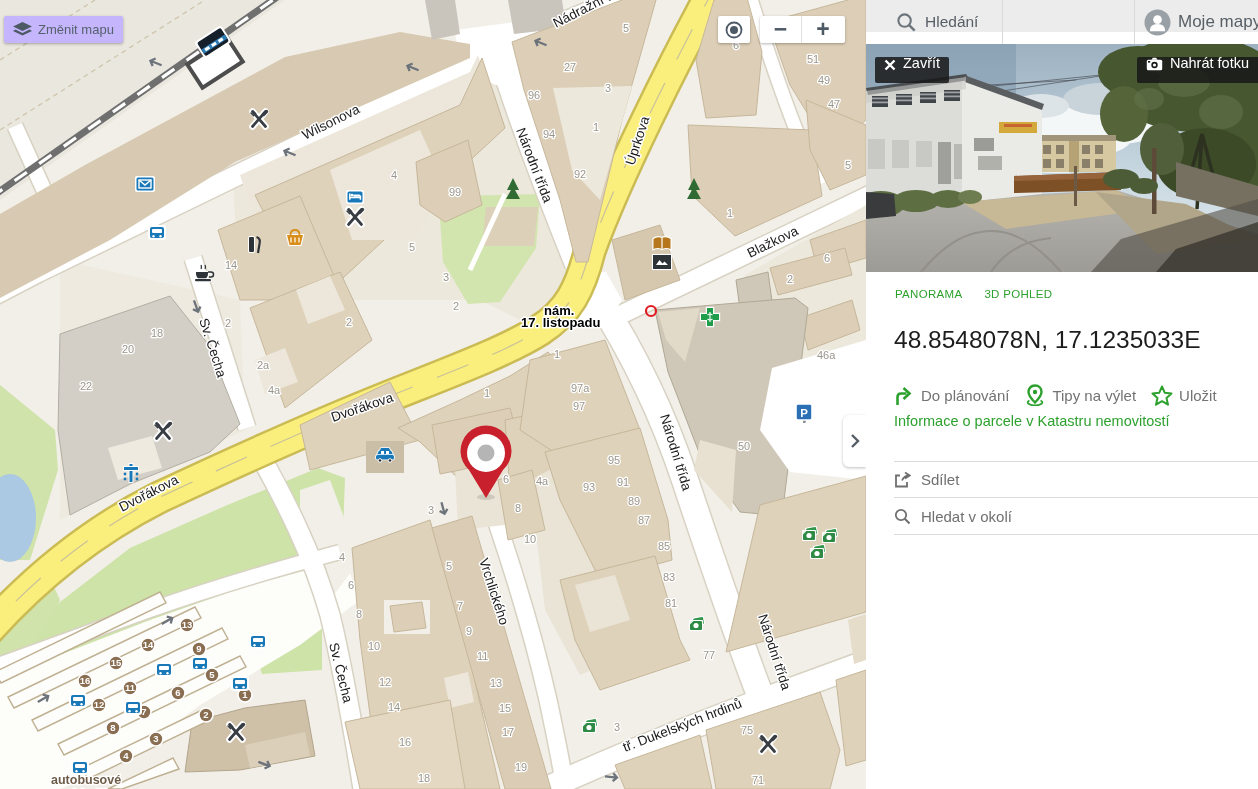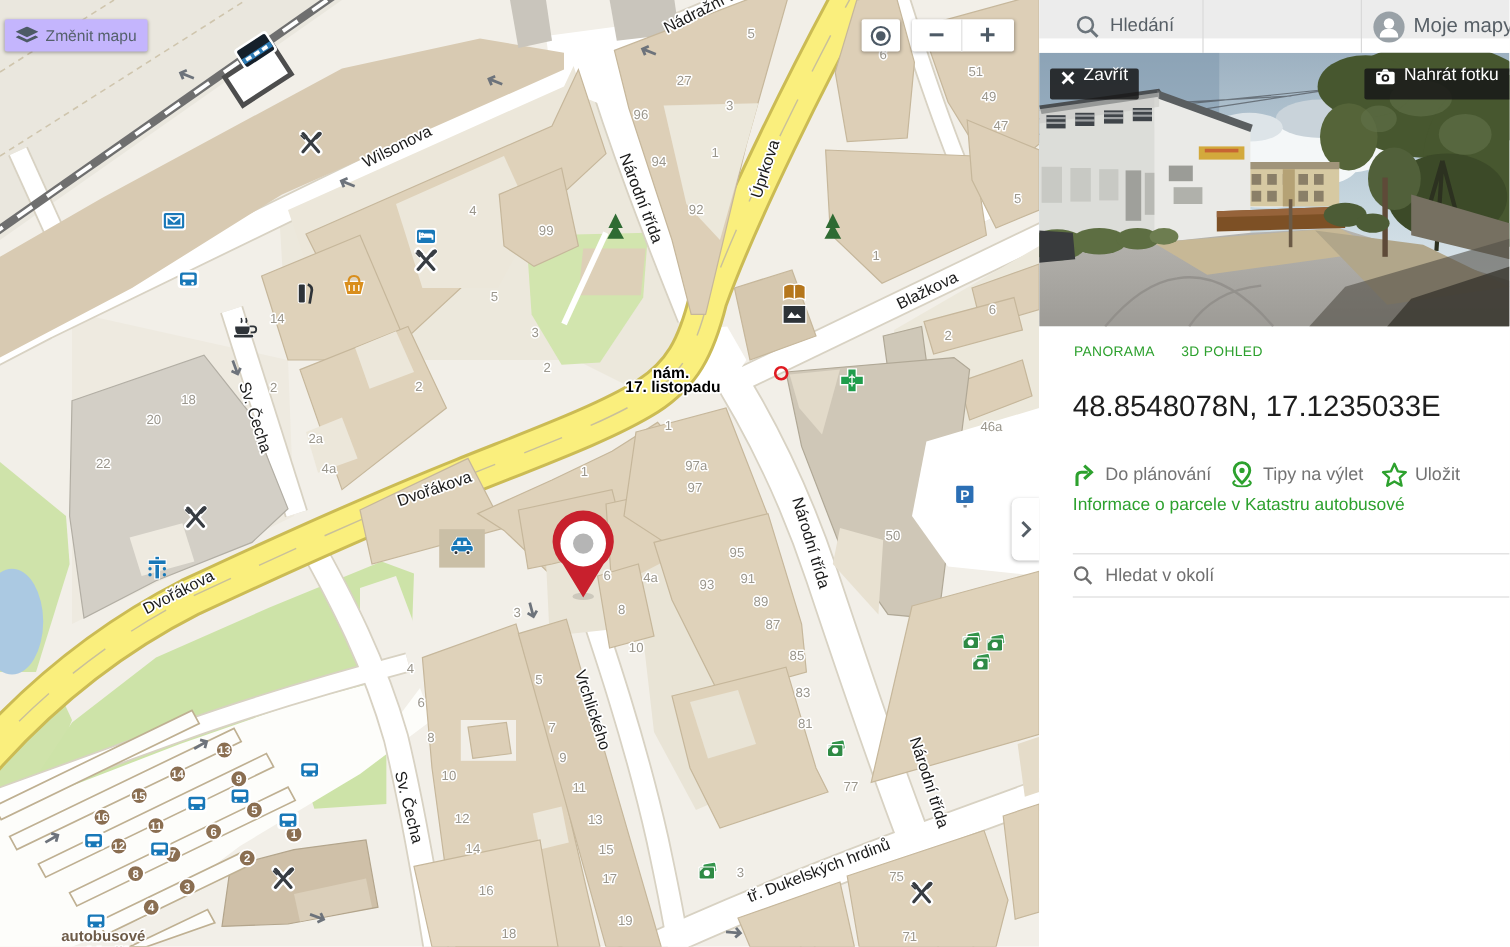--- a/index.html
+++ b/index.html
@@ -669,21 +669,25 @@
           </svg>Do plánování</div>
  <div class="a"><svg width="22" height="22" viewBox="0 0 22 22">
             <path d="M11 1.5 C15 1.5 17.5 4.5 17.5 8 C17.5 12 11 18.5 11 18.5 C11 18.5 4.5 12 4.5 8 C4.5 4.5 7 1.5 11 1.5 Z" fill="none" stroke="#2da12e" stroke-width="2.4"></path>
             <circle cx="11" cy="8" r="2.2" fill="#2da12e"></circle>
             <path d="M5.5 16.5 Q2.5 18 4.5 19.8 Q7 21.5 11 21.5 Q15 21.5 17.5 19.8 Q19.5 18 16.5 16.5" fill="none" stroke="#2da12e" stroke-width="1.8"></path>
           </svg>Tipy na výlet</div>
  <div class="a"><svg width="22" height="21" viewBox="0 0 22 21">
             <path d="M11 1.5 L13.8 7.8 L20.5 8.5 L15.5 13 L17 19.7 L11 16.2 L5 19.7 L6.5 13 L1.5 8.5 L8.2 7.8 Z" fill="none" stroke="#2da12e" stroke-width="2" stroke-linejoin="round"></path>
           </svg>Uložit</div>
 </div>
-<div id="katastr">Informace o parcele v Katastru autobusové</div>
+<div id="katastr">Informace o parcele v Katastru nemovitostí</div>
 <div id="rows">
+ <div class="r"><svg width="17" height="17" viewBox="0 0 17 17">
+            <path d="M6 4.5 L2 4.5 L2 15.5 L13 15.5 L13 11" fill="none" stroke="#6f6f6f" stroke-width="1.8"></path>
+            <path d="M8 9.5 Q10 4.5 15.5 4.5 M11 1.5 L15.8 4.5 L11 7.5" fill="none" stroke="#6f6f6f" stroke-width="1.8"></path>
+          </svg>Sdílet</div>
  <div class="r"><svg width="17" height="17" viewBox="0 0 17 17">
             <circle cx="7" cy="7" r="5.2" fill="none" stroke="#6f6f6f" stroke-width="1.8"></circle>
             <path d="M10.8 10.8 L15.5 15.5" stroke="#6f6f6f" stroke-width="2"></path>
           </svg>Hledat v okolí</div>
 </div>
 </div>
 </div>
 
 </body></html>

